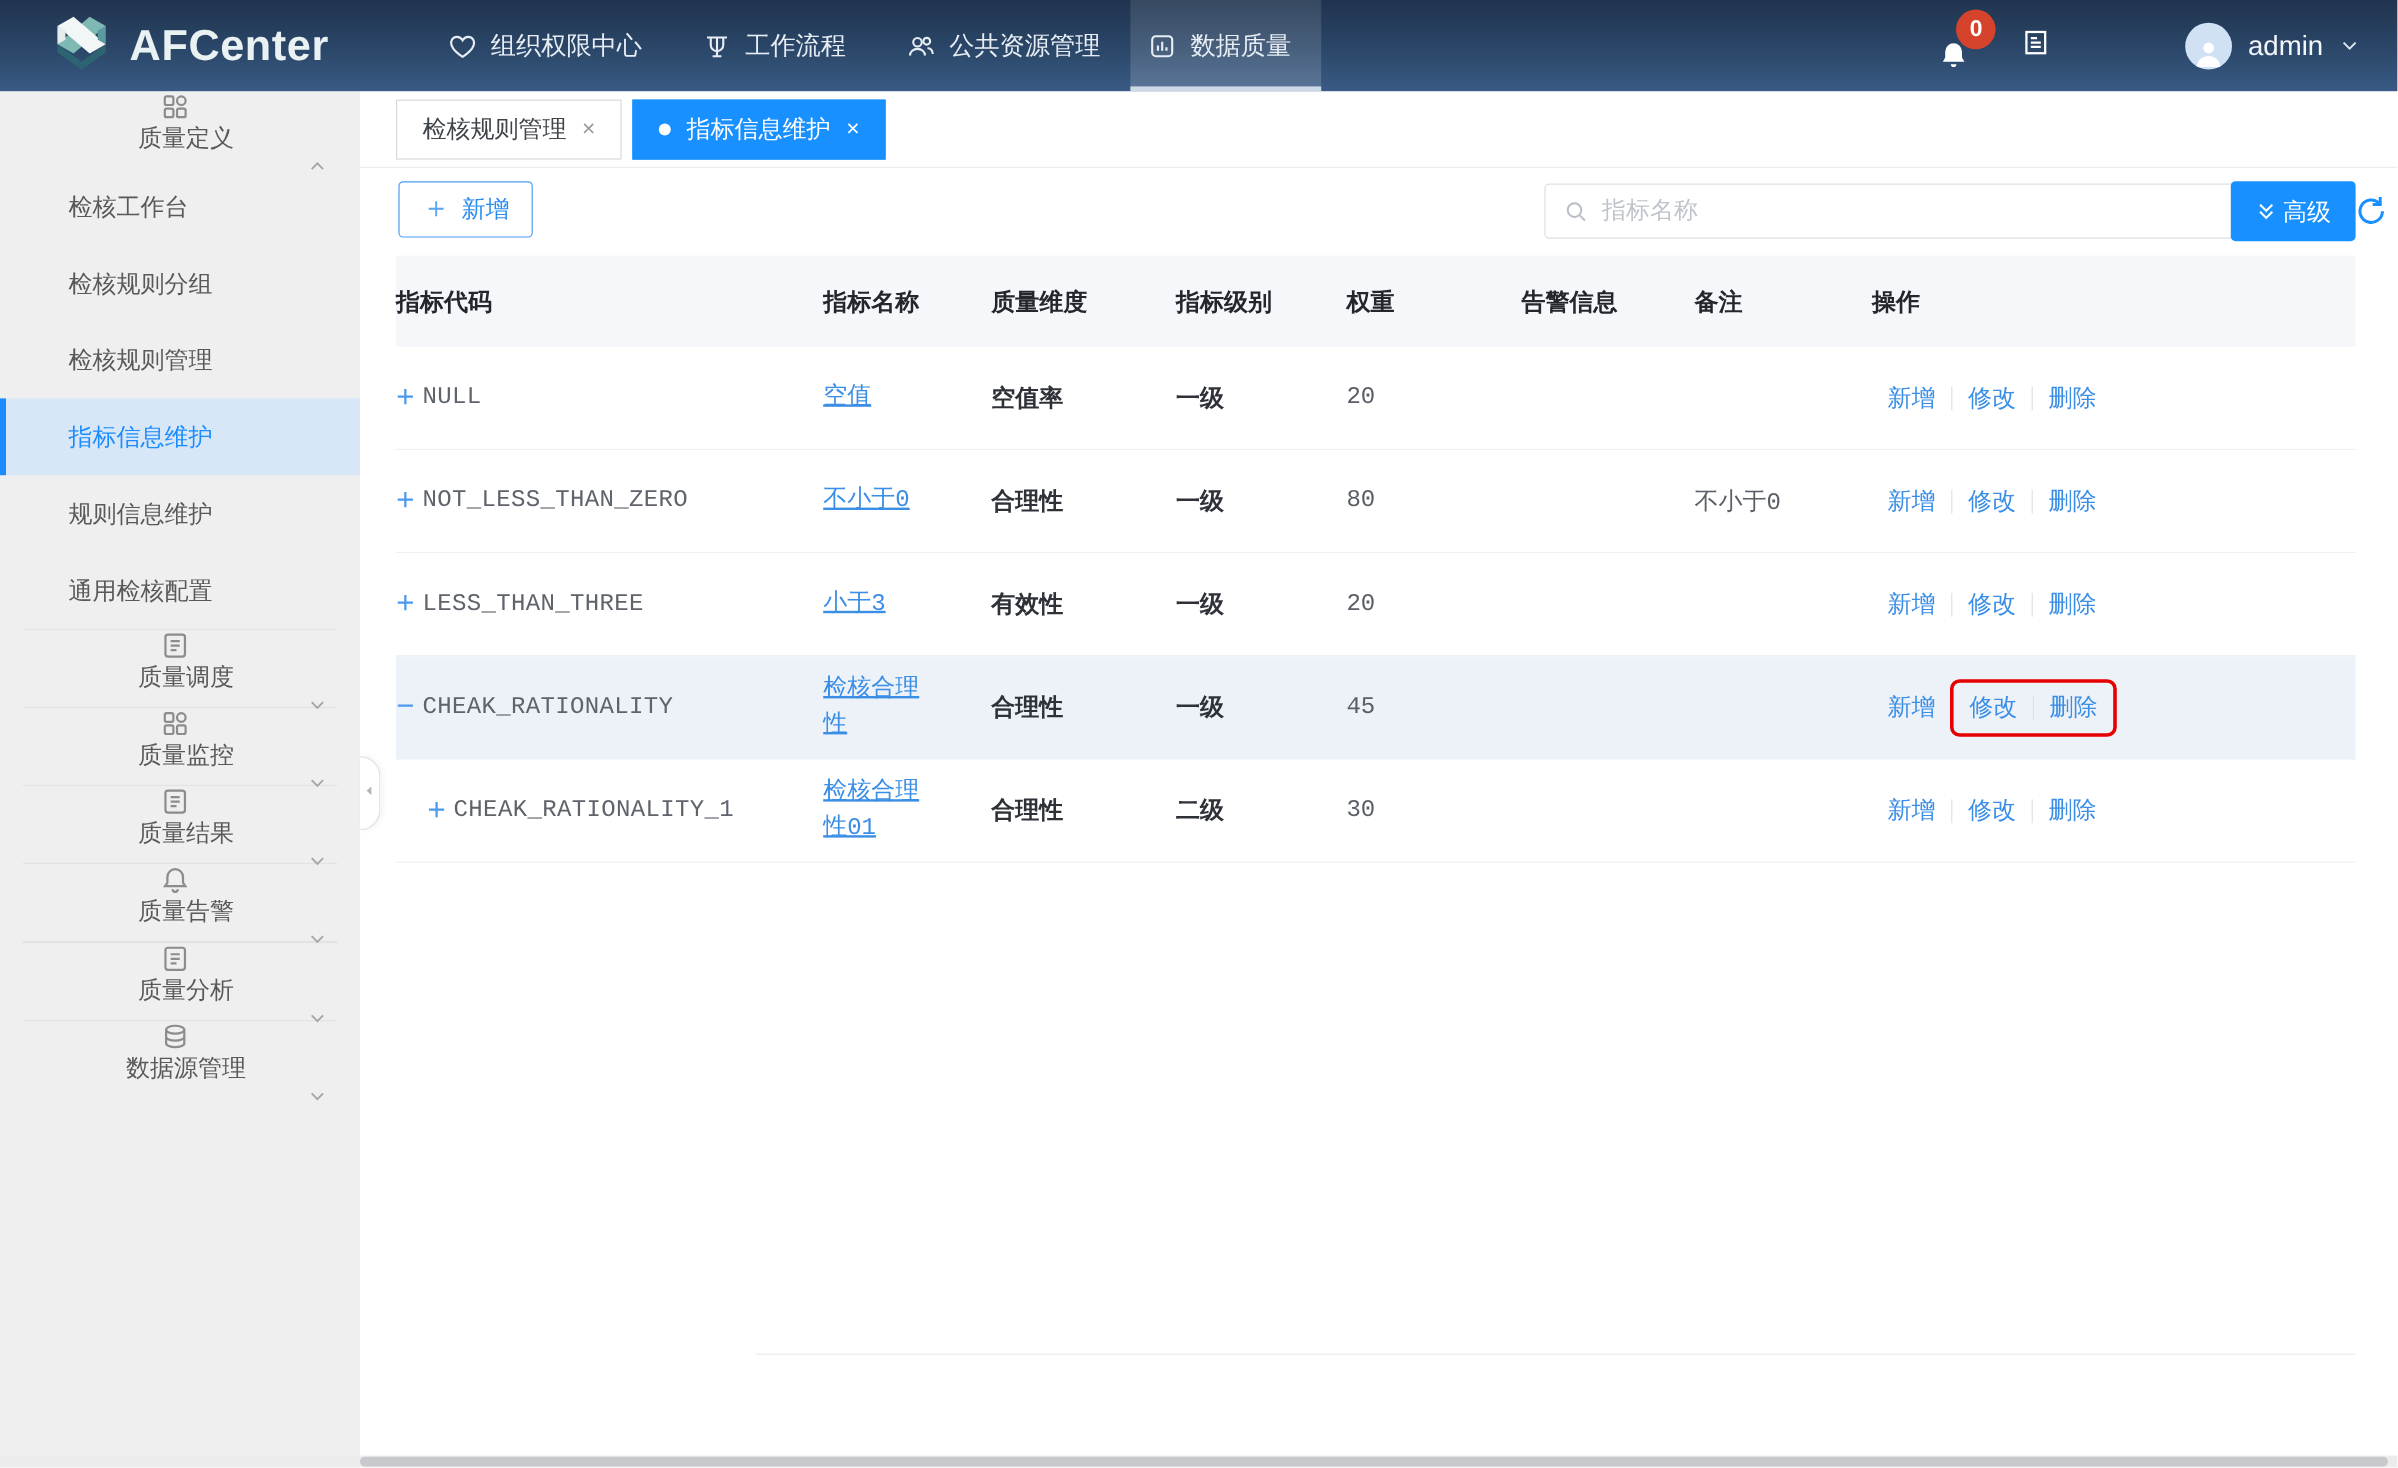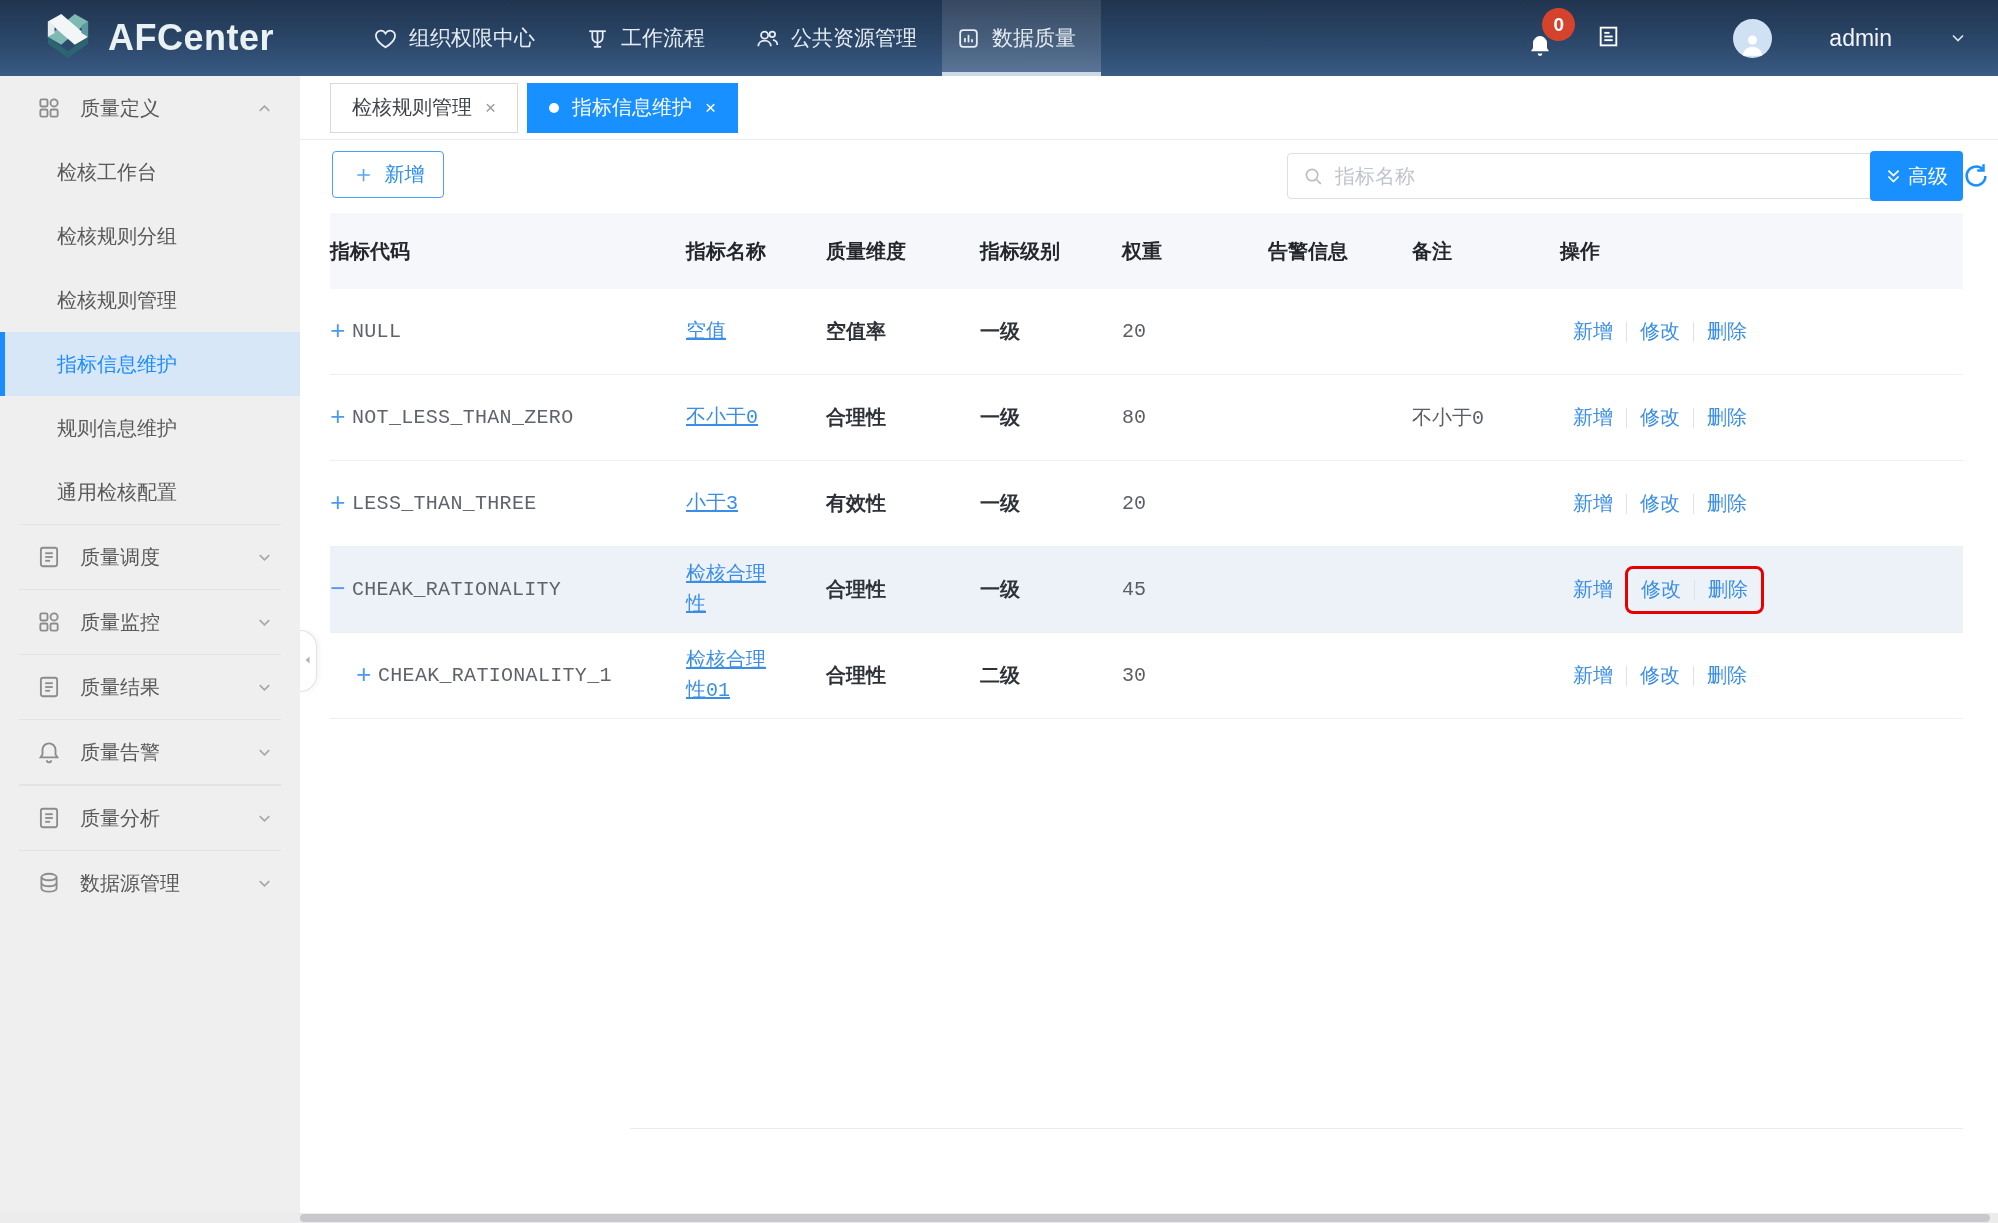--- a/index.html
+++ b/index.html
@@ -16,30 +16,30 @@
   .nav-item svg { width:25px; height:25px; }
   .nav-item.active { background:linear-gradient(180deg,rgba(255,255,255,.10),rgba(255,255,255,.17));padding-left:14px; }
   .nav-item.active::after { content:""; position:absolute; left:0; right:0; bottom:0; height:4px; background:#ccd8e4; }
   .nav-right { margin-left:auto; display:flex; align-items:center; padding-right:30px; }
   .bell-wrap { position:relative; width:34px; height:40px; cursor:pointer; margin-top:8px; }
   .bell-wrap svg { width:28px; height:28px; position:absolute; left:0; bottom:2px; }
   .badge { position:absolute; left:16px; top:-14px; min-width:33px; height:33px; border-radius:50%;
     background:#d5432c; color:#fff; font-size:19px; font-weight:bold; display:flex; align-items:center; justify-content:center; }
   .doc-btn { margin-left:36px; cursor:pointer; display:flex; }
   .doc-btn svg { width:25px; height:27px; }
-  .user-area { display:flex; align-items:center; margin-left:112px; cursor:pointer;gap:44px; }
+  .user-area { display:flex; align-items:center; margin-left:112px; cursor:pointer; }
   .avatar { width:39px; height:39px; border-radius:50%; background:#cfe1f3; display:flex; align-items:flex-end; justify-content:center; overflow:hidden; }
   .avatar svg { width:27px; height:27px; }
   .user-name { font-size:23px; color:#f2f6fa; margin-left:13px; }
   .user-caret { margin-left:12px; display:flex; }
   .user-caret svg { width:20px; height:20px; }
 
   
   .sidebar { position:absolute; top:76px; left:0; width:300px; bottom:0; background:#efefef; z-index:10; }
-  .side-group { height:64px; display:flex; align-items:center; padding:0 26px 0 36px; font-size:20px; color:#595959; cursor:pointer; }
+  .side-group { height:64px; display:flex; align-items:center; padding:0 26px 0 36px; font-size:20px; color:#595959; cursor:pointer;flex-direction:column; }
   .side-group .gicon { width:26px; height:26px; color:#8c8c8c; margin-right:18px; flex:none; display:flex; }
   .side-group .gicon svg { width:26px; height:26px; }
   .side-group .chev { margin-left:auto; color:#a6a6a6; display:flex; }
   .side-group .chev svg { width:19px; height:19px; }
   .side-child { height:64px; display:flex; align-items:center; padding-left:52px; font-size:20px; color:#595959; cursor:pointer; border-left:5px solid transparent; }
   .side-child.active { background:#d8e7f8; color:#1a8cff; border-left-color:#1a8cff; }
   .side-divider { height:1px; background:#e3e3e3; margin:0 19px; }
   .side-handle { position:absolute; left:300px; top:630px; width:17px; height:62px; background:#fff;
     border:1px solid #e2e2e2; border-left:none; border-radius:0 20px 20px 0;
     box-shadow:2px 0 5px rgba(0,0,0,.05); display:flex; align-items:center; justify-content:center; cursor:pointer; z-index:20; }
@@ -57,21 +57,21 @@
   .toolbar { display:flex; align-items:flex-start; padding:11px 35px 0 32px; height:73px; }
   .btn-add { width:112px; height:47px; background:#fff; border:1px solid #4d9ef5; border-radius:4px;
     color:#2b8df0; font-size:20px; display:flex; align-items:center; justify-content:center; gap:9px; cursor:pointer; font-family:inherit; }
   .btn-add .plus { font-size:24px; font-weight:400; color:#5ba5f2; line-height:1; margin-top:-2px; }
   .search-wrap { margin-left:auto; width:676px; position:relative; display:flex; align-items:center; height:50px; }
   .search-icon { position:absolute; left:15px; top:14px; width:22px; height:22px; color:#b9bdc6; z-index:3; display:flex; }
   .search-icon svg { width:22px; height:22px; }
   .search-input { flex:1; height:46px; border:1px solid #dcdfe6; border-radius:4px; padding:0 14px 0 47px;
     font-size:20px; color:#606266; outline:none; font-family:inherit; background:#fff; position:relative; z-index:2; }
   .search-input::placeholder { color:#bfc4cc; }
-  .btn-adv { width:93px; height:50px; border:none; background:#1890ff; color:#fff; border-radius:4px;
+  .btn-adv { width:104px; height:50px; border:none; background:#1890ff; color:#fff; border-radius:4px;
     margin-left:-5px; font-size:20px; display:flex; align-items:center; justify-content:center; gap:6px; cursor:pointer; z-index:4; font-family:Liberation Sans, sans-serif; }
   .btn-adv svg { width:17px; height:19px; }
   .refresh { position:absolute; right:-28px; top:10px; width:30px; height:30px; color:#1890ff; z-index:1; cursor:pointer; display:flex; }
   .refresh svg { width:30px; height:30px; }
 
   
   .table-wrap { margin:0 35px 0 30px;font-family:Liberation Mono, monospace; }
   .thead, .trow { display:grid; grid-template-columns:356px 140px 154px 142px 146px 144px 148px 1fr; align-items:center; }
   .thead { background:#f6f7fa; height:76px; font-weight:bold; font-size:20px; color:#23262b; }
   .trow { min-height:86px; border-bottom:1px solid #ecf0f4; font-size:20px; color:#5a5e66; background:#fff; }

